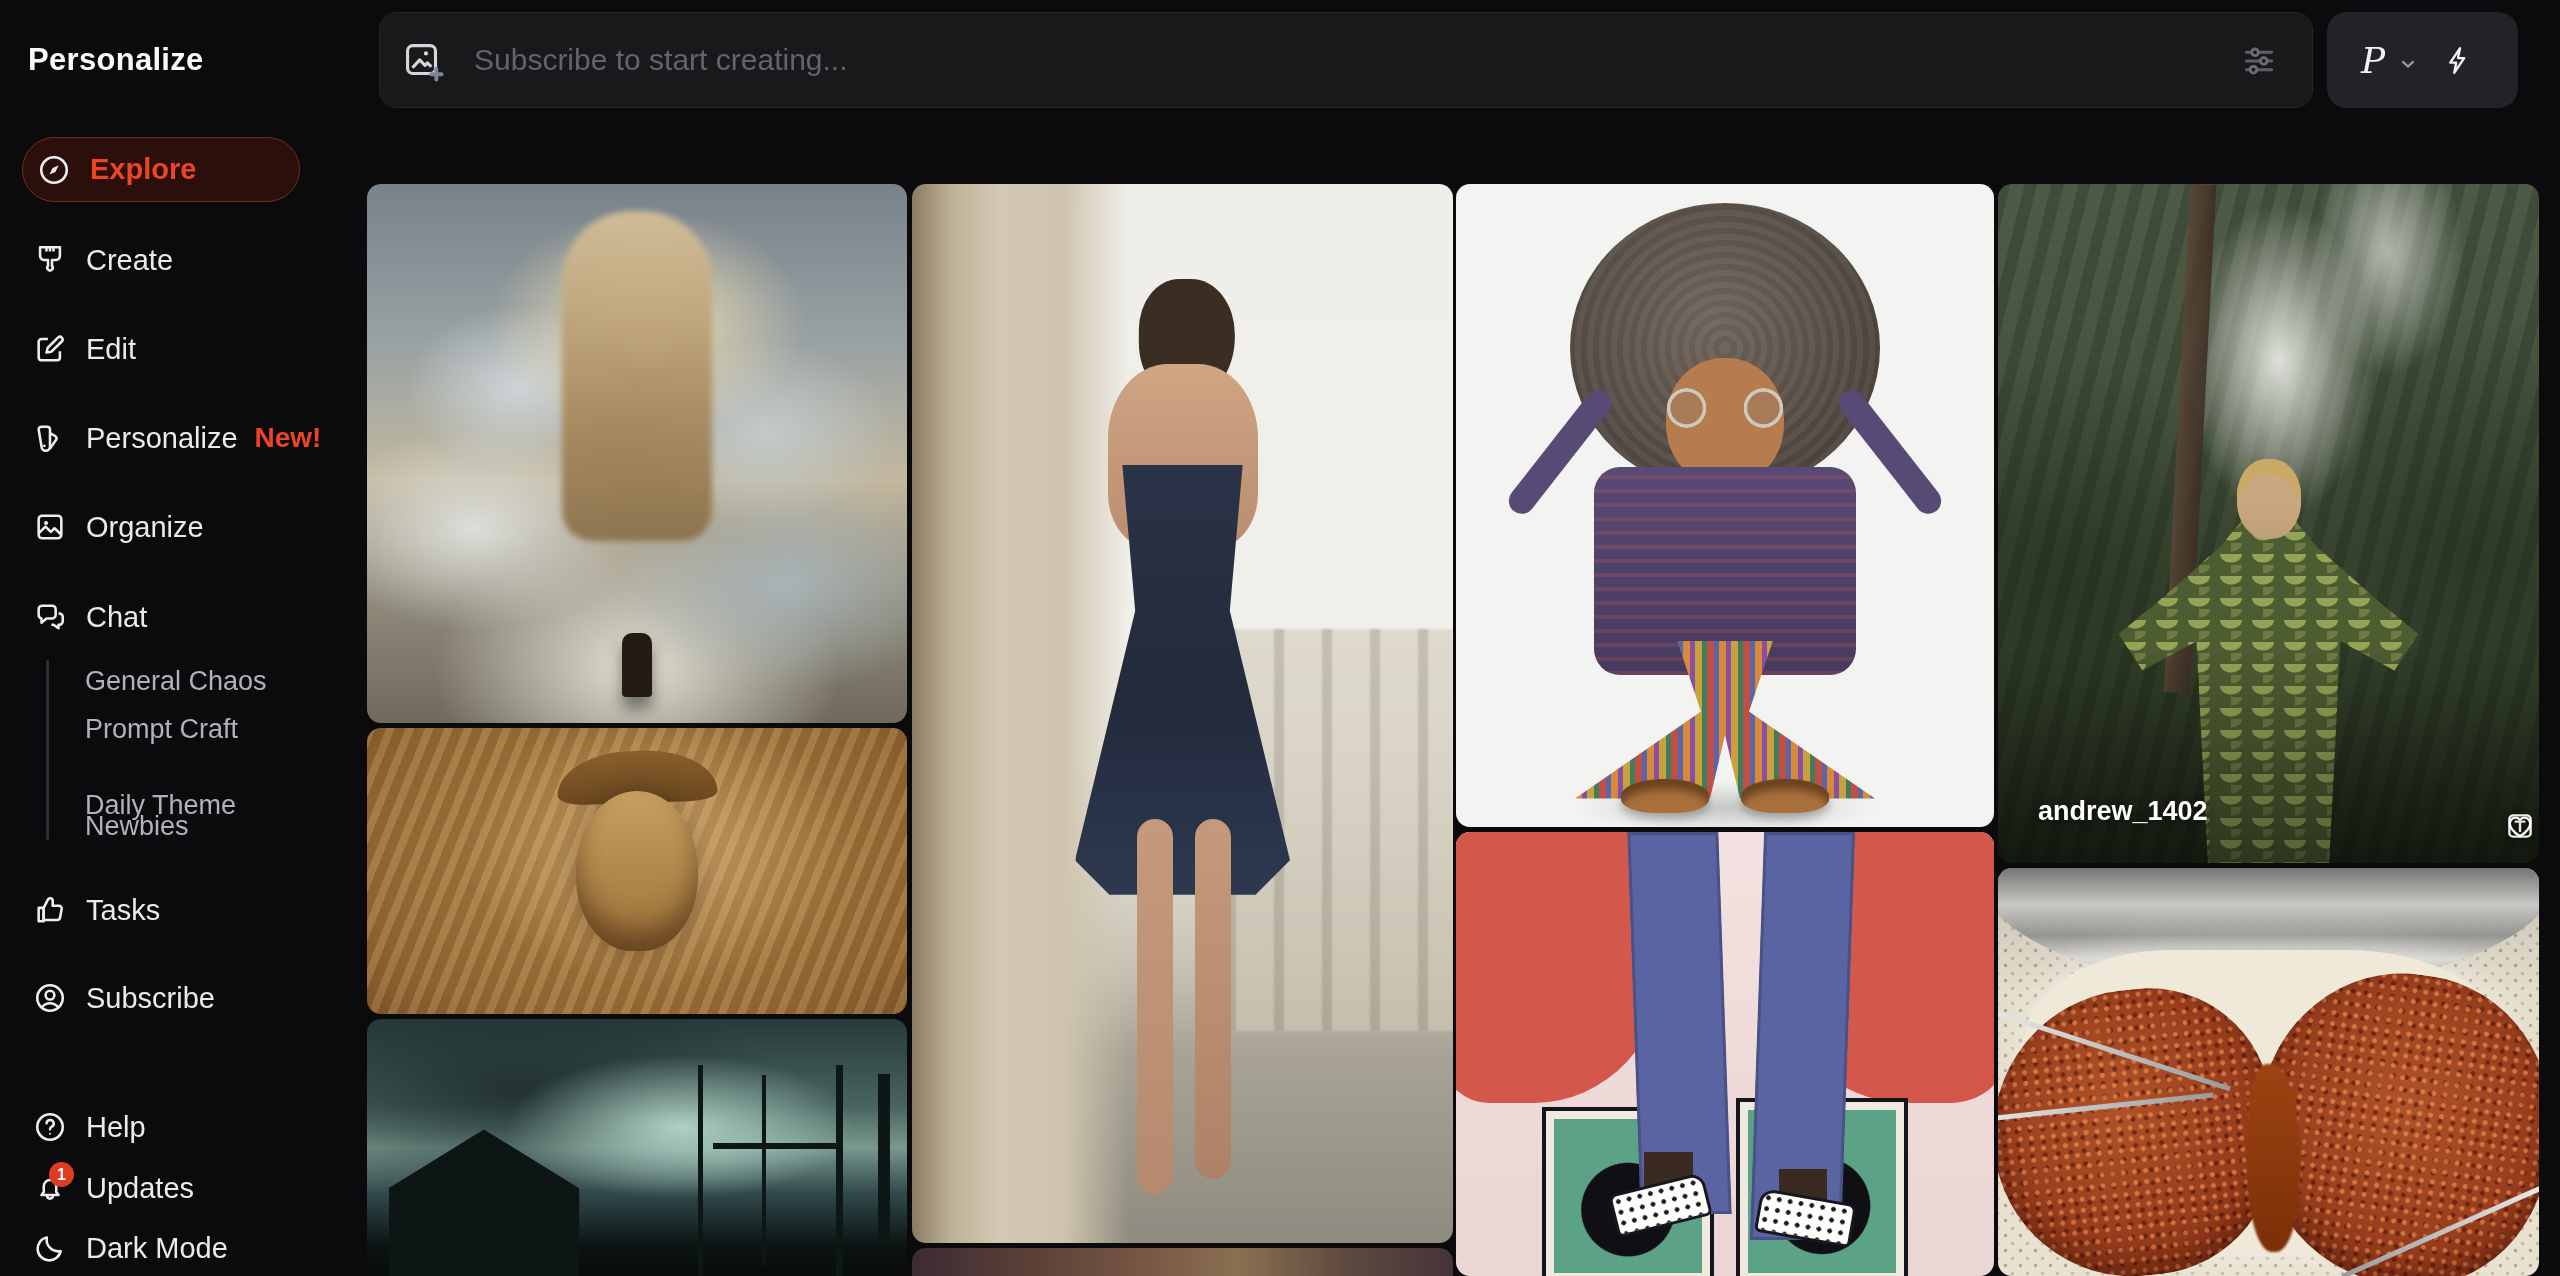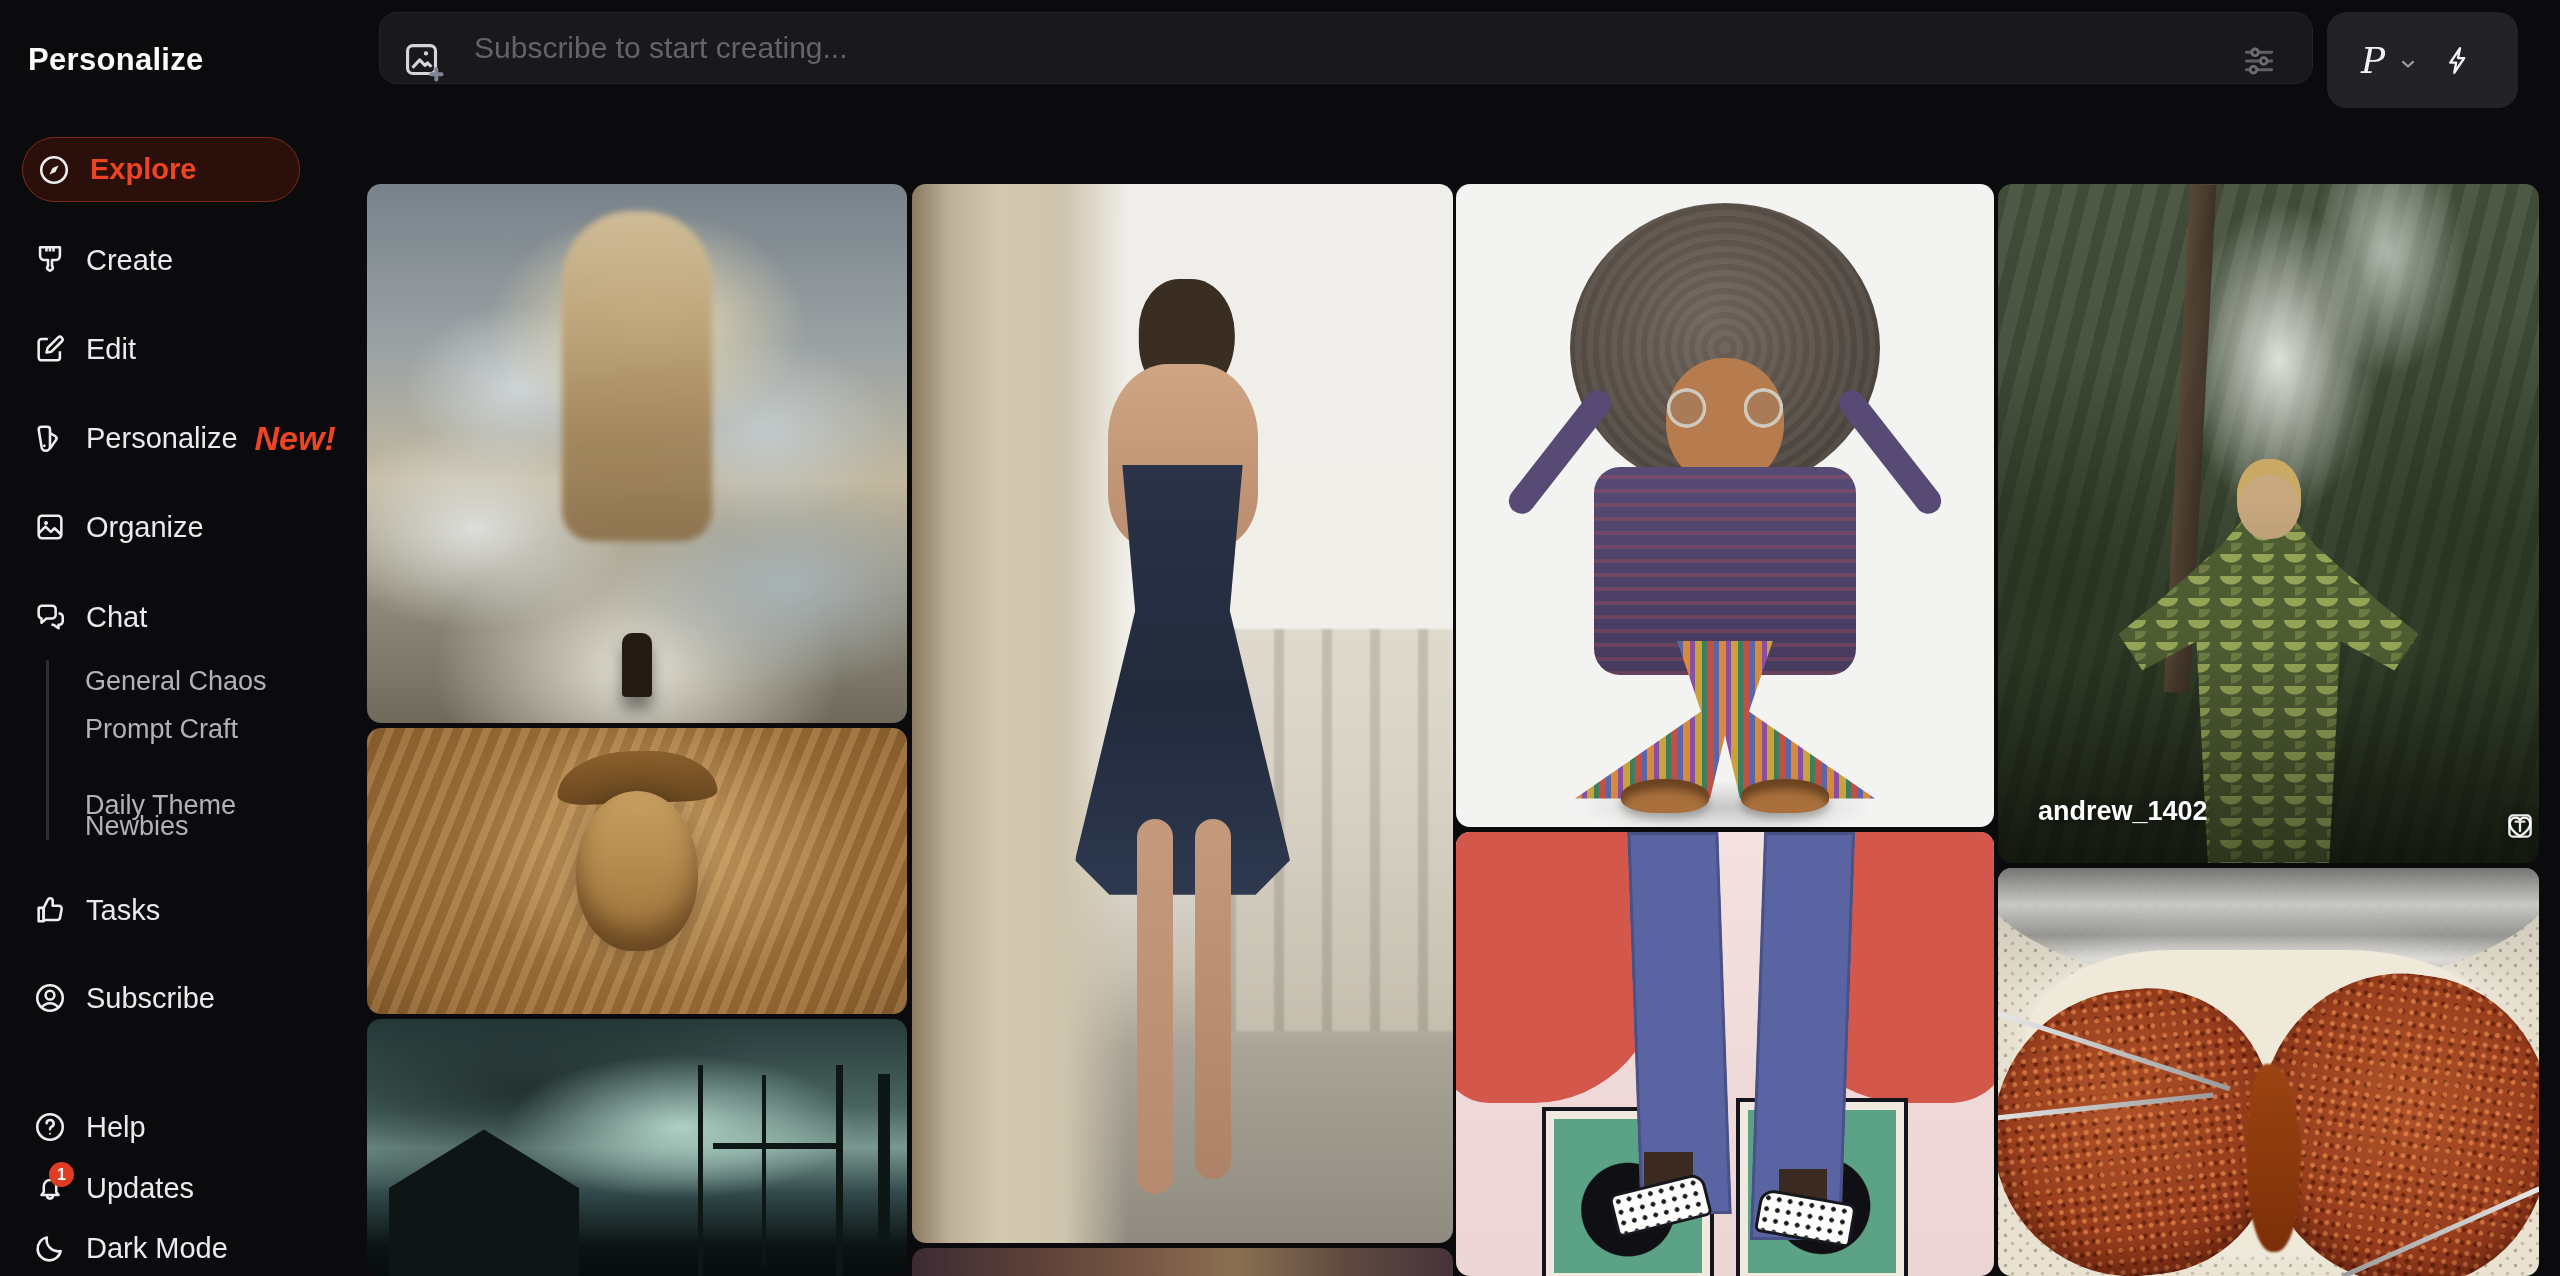--- a/index.html
+++ b/index.html
@@ -12,30 +12,30 @@
   .sidebar{position:absolute;left:0;top:0;width:358px;height:100%;}
   .logo{position:absolute;left:28px;top:42px;font-size:31px;font-weight:600;color:#fafafa;letter-spacing:.3px;cursor:pointer;}
   .pill{position:absolute;left:22px;top:137px;width:278px;height:65px;border-radius:33px;
         background:#2b0f0a;border:1.5px solid #7d2b19;display:flex;align-items:center;
         padding-left:14px;gap:19px;color:#ee4426;font-size:29px;font-weight:600;cursor:pointer;}
   .pill svg{width:33px;height:33px;}
   .nav-item{position:absolute;left:0;height:40px;display:flex;align-items:center;gap:19px;
             padding-left:33px;font-size:29px;font-weight:500;color:#ebebee;cursor:pointer;white-space:nowrap;}
   .nico{position:relative;display:block;width:34px;height:34px;color:#eeeef1;}
   .nico svg{width:34px;height:34px;display:block;}
-  .newbadge{color:#ee4426;font-size:34px;font-weight:600;margin-left:-2px;font-style:italic;}
+  .newbadge{color:#ee4426;font-size:28px;font-weight:600;margin-left:-2px;}
   .chatline{position:absolute;left:46px;top:660px;width:3px;height:180px;background:#2e2e34;border-radius:2px;}
   .sub-item{position:absolute;left:85px;height:34px;display:flex;align-items:flex-start;
             font-size:27px;color:#b2b2bb;cursor:pointer;white-space:nowrap;}
   .countbadge{position:absolute;left:49px;top:-4px;width:25px;height:25px;border-radius:50%;
               background:#e03c24;color:#fff;font-size:16px;font-weight:700;
               display:flex;align-items:center;justify-content:center;}
 
   
-  .searchbar{position:absolute;left:379px;top:12px;width:1934px;height:72px;border-radius:18px;
+  .searchbar{position:absolute;left:379px;top:12px;width:1934px;height:96px;border-radius:18px;
              background:#19191c;border:1px solid #242428;}
   .attach{position:absolute;left:21px;top:26px;width:46px;height:46px;color:#d6d6da;cursor:pointer;}
   .attach svg{width:46px;height:46px;}
   .search-input{position:absolute;inset:0;background:transparent;border:none;outline:none;
                 padding-left:94px;padding-right:110px;font-family:"Liberation Sans",sans-serif;
                 font-size:30px;color:#e8e8ec;}
   .search-input::placeholder{color:#63636b;}
   .sliders{position:absolute;right:34px;top:29px;width:38px;height:38px;color:#6c6c75;cursor:pointer;}
   .sliders svg{width:38px;height:38px;}
   .profilebox{position:absolute;left:2327px;top:12px;width:191px;height:96px;border-radius:20px;

